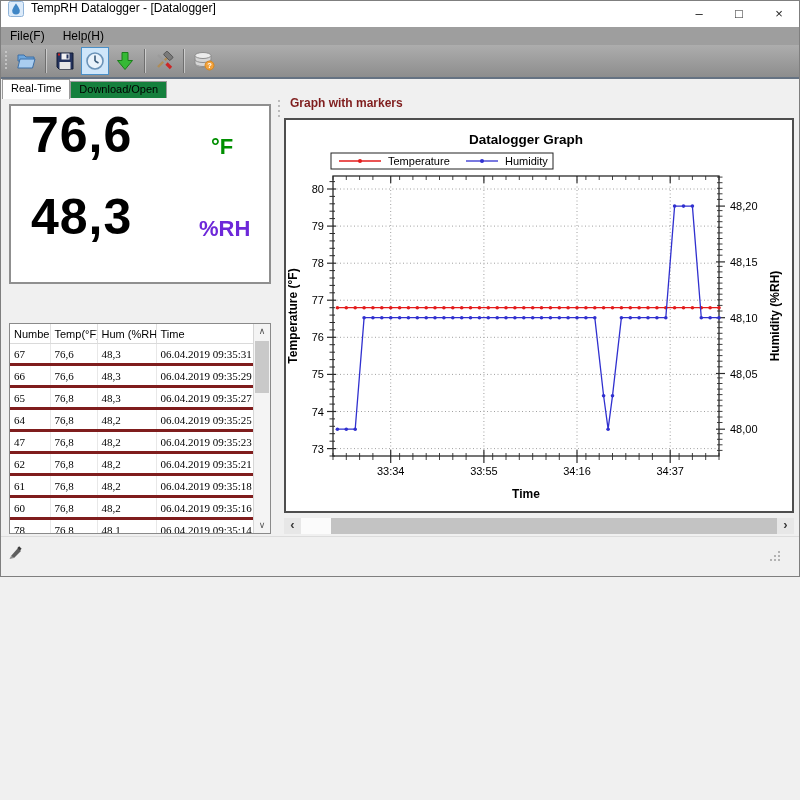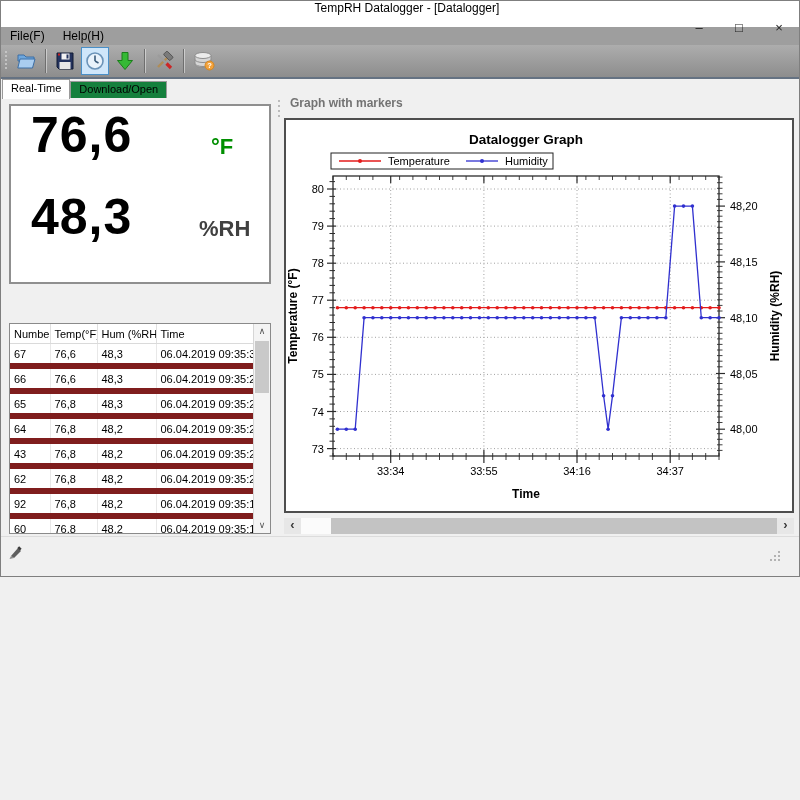--- a/index.html
+++ b/index.html
@@ -8,21 +8,21 @@
     background:#f0f0f0;
     font-family:"Liberation Sans", sans-serif;
     position:relative; overflow:hidden;
     -webkit-font-smoothing:antialiased;
   }
   .window {
     position:absolute; top:0; left:0; width:800px; height:577px;
     background:#f0f0f0; border:1px solid #7f7f7f; box-sizing:border-box;
   }
   
-  .titlebar { height:26px; background:#ffffff; display:flex; align-items:center; padding-left:7px;flex-direction:column; }
+  .titlebar { height:26px; background:#ffffff; display:flex; align-items:flex-start; padding-left:7px; }
   .titlebar .title { font-size:12px; color:#000; margin-left:7px; }
   .win-controls { margin-left:auto; display:flex; height:100%; }
   .win-controls span { width:40px; text-align:center; font-size:13px; color:#222; line-height:26px; cursor:default; }
   
   .menubar { height:18px; background:#9e9e9e; display:flex; align-items:center; font-size:12px; }
   .menu-item { padding:0 9px; color:#000; }
   
   .toolbar { height:32px; background:linear-gradient(#adadad,#8d8d8d); border-bottom:2px solid #657282;
              display:flex; align-items:center; padding-left:2px; box-sizing:content-box; }
   .tb-grip { margin:0 3px 0 1px; }
@@ -39,35 +39,35 @@
   .readout { position:absolute; top:103px; left:8px; width:262px; height:180px; background:#fff;
              border:2px solid #8f8f8f; box-sizing:border-box; }
   .ro-val { position:absolute; font-size:50px; font-weight:bold; color:#000; letter-spacing:1px; }
   .ro-unit { position:absolute; font-size:22px; font-weight:bold; color:#008f00; }
   .ro-temp-val { left:20px; top:0px; }
   .ro-temp-unit { left:200px; top:28px; }
   .ro-hum-val { left:20px; top:82px; }
   .ro-hum-unit { left:188px; top:110px; }
   
   .splitter-grip { position:absolute; top:98px; left:276px; }
-  .graph-heading { position:absolute; top:95px; left:289px; font-size:12px; font-weight:bold; color:#737373; }
+  .graph-heading { position:absolute; top:95px; left:289px; font-size:12px; font-weight:bold; color:#7f1d1d; }
   .chart-box { position:absolute; top:117px; left:283px; width:510px; height:395px; background:#fff;
                border:2px solid #4e4e4e; box-sizing:border-box; }
   
   .hscroll { position:absolute; top:517px; left:283px; width:510px; height:16px; display:flex; background:#f8f8f8; }
   .hs-btn { width:17px; height:16px; background:#e7e7e7; color:#3a3a3a; font-size:13px; font-weight:bold;
             line-height:14px; text-align:center; }
   .hs-track { flex:1; position:relative; background:#fbfbfb; }
   .hs-thumb { position:absolute; left:30px; right:0; top:0; bottom:0; background:#c3c3c3; }
   
   .table-wrap { position:absolute; top:322px; left:8px; width:262px; height:211px; background:#fff;
                 border:1px solid #8a8a8a; box-sizing:border-box; display:flex; overflow:hidden; }
   table { border-collapse:collapse; font-size:11px; width:243px; table-layout:fixed; color:#000; }
   th { text-align:left; font-weight:normal; padding:0 4px; height:19px; border-right:1px solid #e0e0e0; border-bottom:1px solid #dadada; white-space:nowrap; overflow:hidden; }
-  td { padding:0 4px; height:19px; border-right:1px solid #e8e8e8; border-bottom:6px solid #7f1d1d; white-space:nowrap; overflow:hidden; }
+  td { padding:0 4px; height:19px; border-right:1px solid #e8e8e8; border-bottom:3px solid #7f1d1d; white-space:nowrap; overflow:hidden;font-family:Liberation Serif, serif; }
   th:last-child, td:last-child { border-right:none; }
   .vscroll { width:17px; background:#f4f4f4; border-left:1px solid #d6d6d6; position:relative; box-sizing:border-box; }
   .vs-btn { position:absolute; left:0; width:16px; height:15px; text-align:center; font-size:9px; color:#555; line-height:15px; }
   .vs-up { top:0; } .vs-down { bottom:0; }
   .vs-thumb { position:absolute; left:1px; width:14px; top:17px; height:52px; background:#c9c9c9; }
   
   .statusbar { position:absolute; top:535px; left:0; width:100%; height:40px; border-top:1px solid #dcdcdc; }
   .probe-icon { position:absolute; left:7px; top:7px; }
   .status-chip { position:absolute; left:25px; top:4px; background:#fcfcfc; padding:3px 10px 4px;
                  font-size:12.5px; font-weight:bold; color:#12a02c; }
@@ -158,21 +158,21 @@
 
   <div class="tabstrip">
     <div class="tab active">Real-Time</div>
     <div class="tab">Download/Open</div>
   </div>
 
   <div class="readout">
     <div class="ro-val ro-temp-val">76,6</div>
     <div class="ro-unit ro-temp-unit" style="color: rgb(0, 143, 0);">°F</div>
     <div class="ro-val ro-hum-val">48,3</div>
-    <div class="ro-unit ro-hum-unit" style="color: #404040;">%RH</div>
+    <div class="ro-unit ro-hum-unit" style="color: #6d28d9;">%RH</div>
   </div>
 
   <svg class="splitter-grip" width="4" height="18" viewBox="0 0 4 18">
     <circle cx="2" cy="2" r="1" fill="#aaa"></circle>
       <circle cx="2" cy="7" r="1" fill="#aaa"></circle>
     <circle cx="2" cy="12" r="1" fill="#aaa"></circle>
       <circle cx="2" cy="17" r="1" fill="#aaa"></circle>
   </svg>
   <div class="graph-heading">Graph with markers</div>
 
@@ -504,33 +504,33 @@
             <td>48,3</td>
             <td>06.04.2019 09:35:27</td>
           </tr>
           <tr>
             <td>64</td>
             <td>76,8</td>
             <td>48,2</td>
             <td>06.04.2019 09:35:25</td>
           </tr>
           <tr>
-            <td>43</td>
+            <td>47</td>
             <td>76,8</td>
             <td>48,2</td>
             <td>06.04.2019 09:35:23</td>
           </tr>
           <tr>
             <td>62</td>
             <td>76,8</td>
             <td>48,2</td>
             <td>06.04.2019 09:35:21</td>
           </tr>
           <tr>
-            <td>92</td>
+            <td>61</td>
             <td>76,8</td>
             <td>48,2</td>
             <td>06.04.2019 09:35:18</td>
           </tr>
           <tr>
             <td>60</td>
             <td>76,8</td>
             <td>48,2</td>
             <td>06.04.2019 09:35:16</td>
           </tr>

